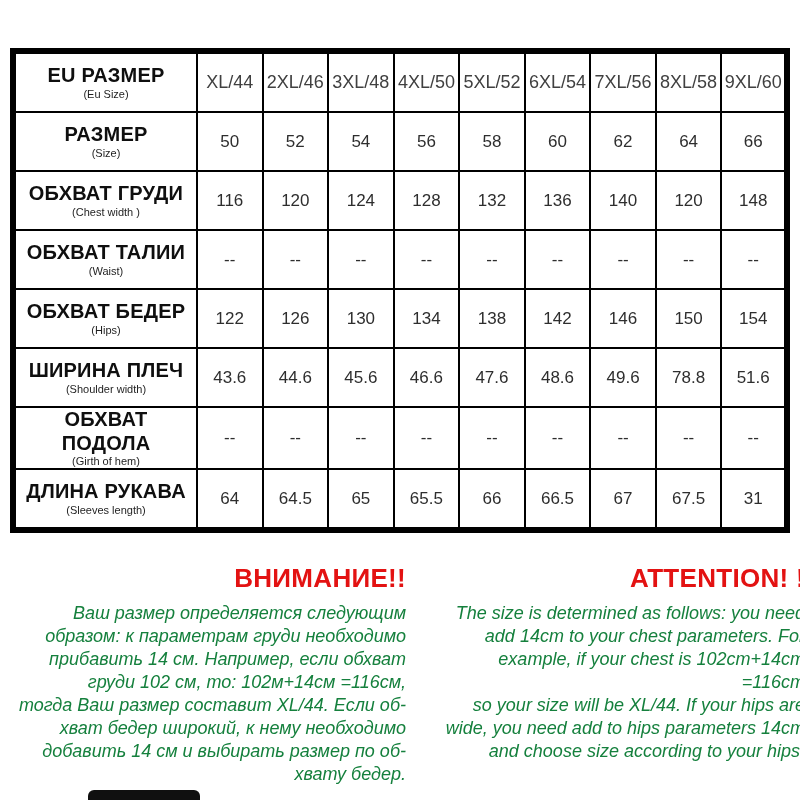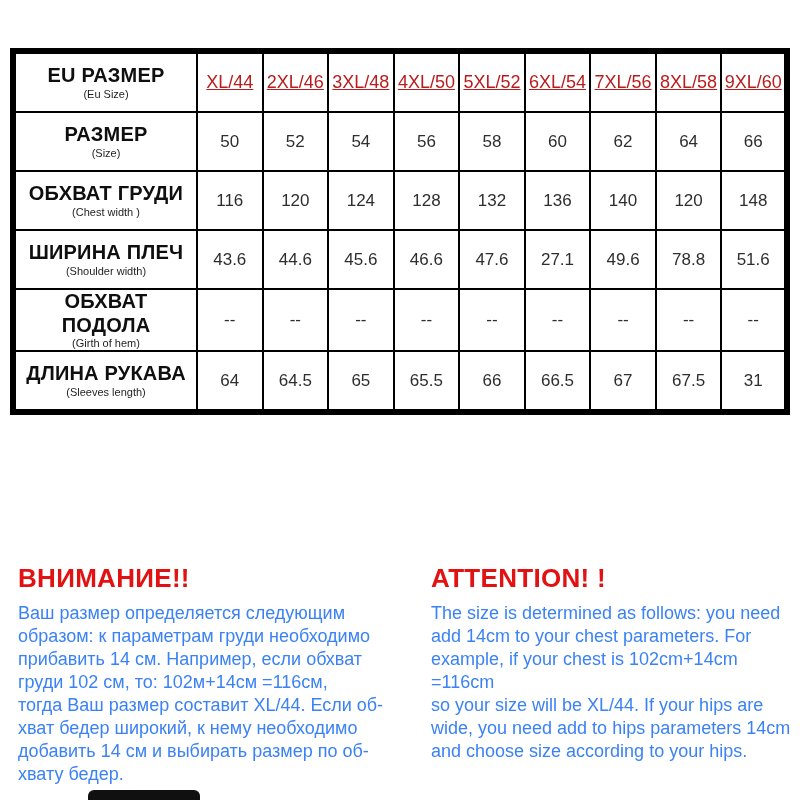--- a/index.html
+++ b/index.html
@@ -31,53 +31,54 @@
     border: 2px solid #000;
     text-align: center;
     vertical-align: middle;
     height: 57px;
     padding: 0 2px;
     font-size: 17px;
     color: #2e2e2e;
     overflow: hidden;
   }
   .size-table td.label-cell { width: 176px; }
-  .size-table tr.header-row td.size-cell { font-size: 18px; color: #b91c1c; text-decoration: underline; }
+  .size-table tr.header-row td.size-cell { font-size: 18px; color: #404040; }
   .label-ru {
     font-weight: bold;
     font-size: 20px;
     color: #0f0f0f;
     line-height: 1.18;
     letter-spacing: 0.2px;
   }
   .label-en {
     font-size: 11px;
     color: #1e1e1e;
     line-height: 1.2;
     font-weight: normal;
   }
 
   
-  .note { position: absolute; top: 564px; }
+  .note { position: absolute; top: 564px; text-align: right; }
   .note-ru { left: 18px;  width: 388px; }
   .note-en { left: 418px; width: 374px; margin-left: 13px; }
   .note-title {
     color: var(--attention-red, #e31212);
     font-weight: bold;
     font-size: 26px;
     line-height: 1.1;
     margin: 0 0 9px 0;
     letter-spacing: 0.3px;
   }
   .note-body {
     font-size: 18px;
     line-height: 23px;
-    color: #3b82f6;
+    color: #15803d;
     white-space: pre-line;
     margin: 0;
+    font-style: italic;
   }
 
   
   .partial-bar {
     position: absolute;
     left: 88px;
     top: 790px;
     width: 112px;
     height: 10px;
     background: #101010;
@@ -131,29 +132,59 @@
           <td>124</td>
           <td>128</td>
           <td>132</td>
           <td>136</td>
           <td>140</td>
           <td>120</td>
           <td>148</td>
         </tr>
         <tr>
           <td class="label-cell">
+            <div class="label-ru">ОБХВАТ ТАЛИИ</div>
+            <div class="label-en">(Waist)</div>
+          </td>
+          <td>--</td>
+          <td>--</td>
+          <td>--</td>
+          <td>--</td>
+          <td>--</td>
+          <td>--</td>
+          <td>--</td>
+          <td>--</td>
+          <td>--</td>
+        </tr>
+        <tr>
+          <td class="label-cell">
+            <div class="label-ru">ОБХВАТ БЕДЕР</div>
+            <div class="label-en">(Hips)</div>
+          </td>
+          <td>122</td>
+          <td>126</td>
+          <td>130</td>
+          <td>134</td>
+          <td>138</td>
+          <td>142</td>
+          <td>146</td>
+          <td>150</td>
+          <td>154</td>
+        </tr>
+        <tr>
+          <td class="label-cell">
             <div class="label-ru">ШИРИНА ПЛЕЧ</div>
             <div class="label-en">(Shoulder width)</div>
           </td>
           <td>43.6</td>
           <td>44.6</td>
           <td>45.6</td>
           <td>46.6</td>
           <td>47.6</td>
-          <td>27.1</td>
+          <td>48.6</td>
           <td>49.6</td>
           <td>78.8</td>
           <td>51.6</td>
         </tr>
         <tr>
           <td class="label-cell">
             <div class="label-ru">ОБХВАТ ПОДОЛА</div>
             <div class="label-en">(Girth of hem)</div>
           </td>
           <td>--</td>

